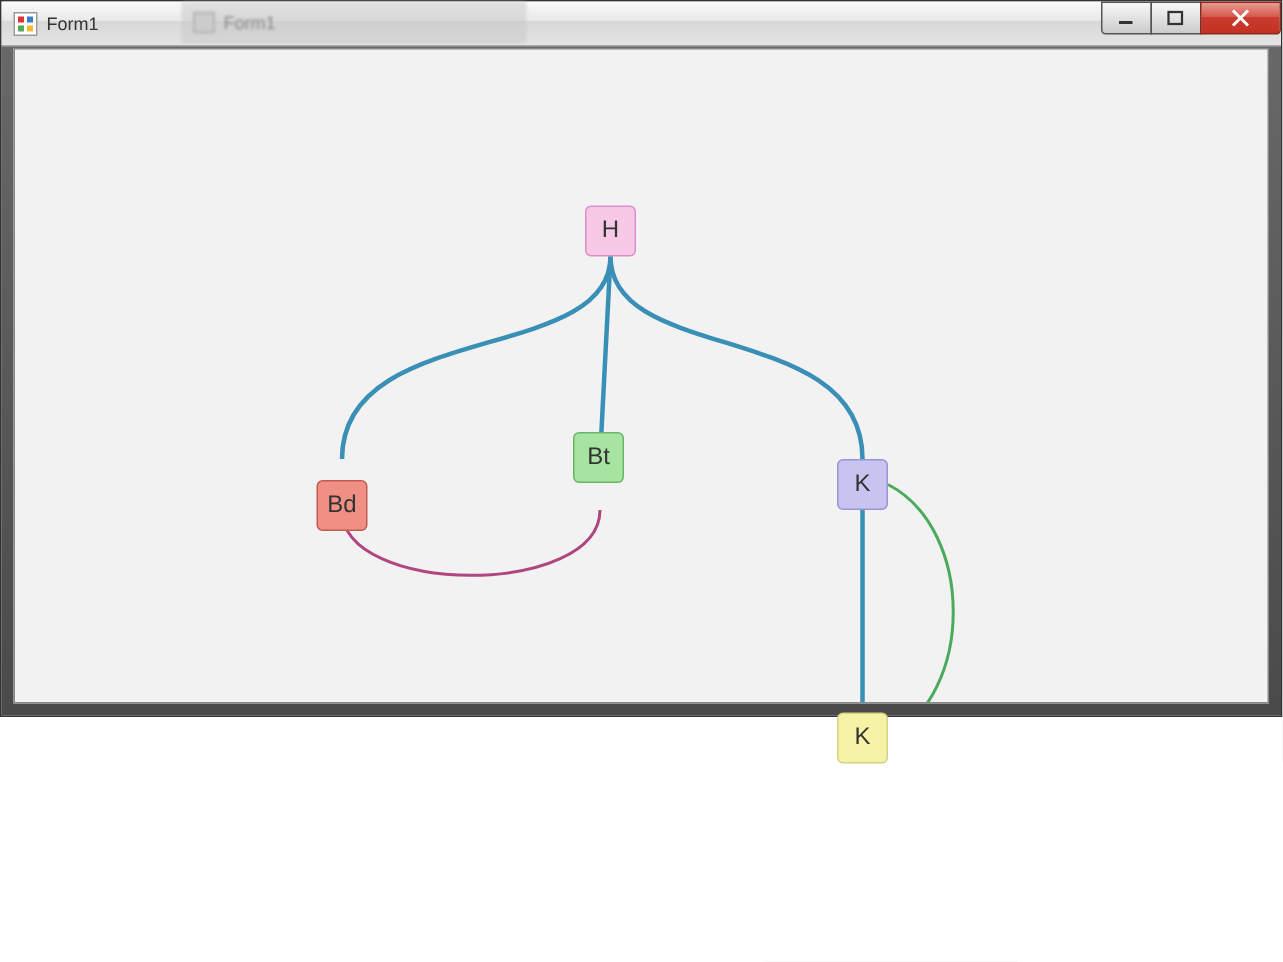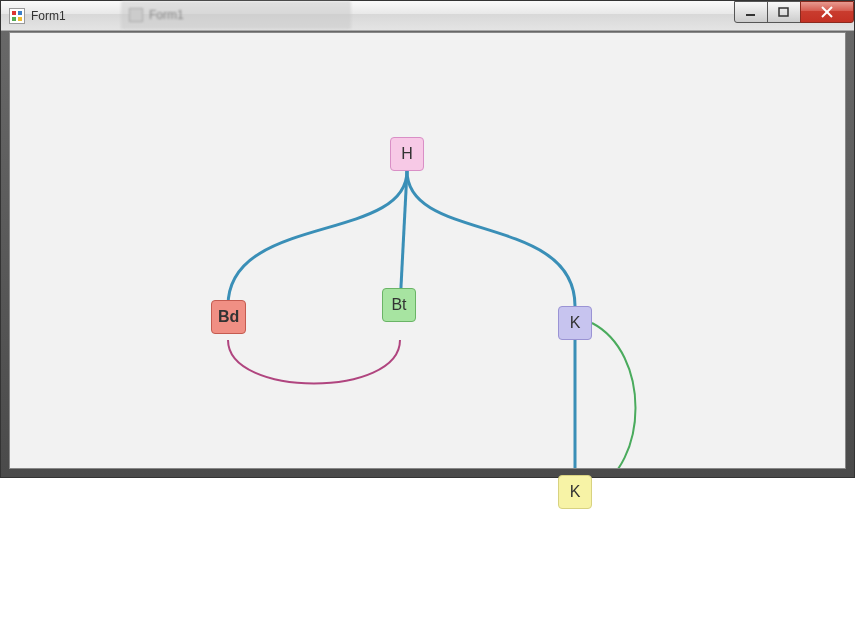--- a/index.html
+++ b/index.html
@@ -207,21 +207,21 @@
         <path d="M 218 307  C 218 365, 390 365, 390 307" stroke="#b0457f" stroke-width="2" fill="none"></path>
 
         <path d="M 565 307  L 565 442" stroke="#3a8fb7" stroke-width="3" fill="none"></path>
 
         <path d="M 582 290  C 640 320, 640 430, 582 459" stroke="#4aab5d" stroke-width="2" fill="none"></path>
       </svg>
 
       <div class="node node-h" style="left:380px; top:104px;">
           <span>H</span>
         </div>
-      <div class="node node-bd" style="left:201px; top:267px;font-weight:bold;">
+      <div class="node node-bd" style="left:201px; top:287px;">
           <span>Bd</span>
         </div>
       <div class="node node-bt" style="left:372px; top:255px;">
           <span>Bt</span>
         </div>
       <div class="node node-k" style="left:548px; top:273px;">
           <span>K</span>
         </div>
       <div class="node node-k2" style="left:548px; top:442px;">
           <span>K</span>

